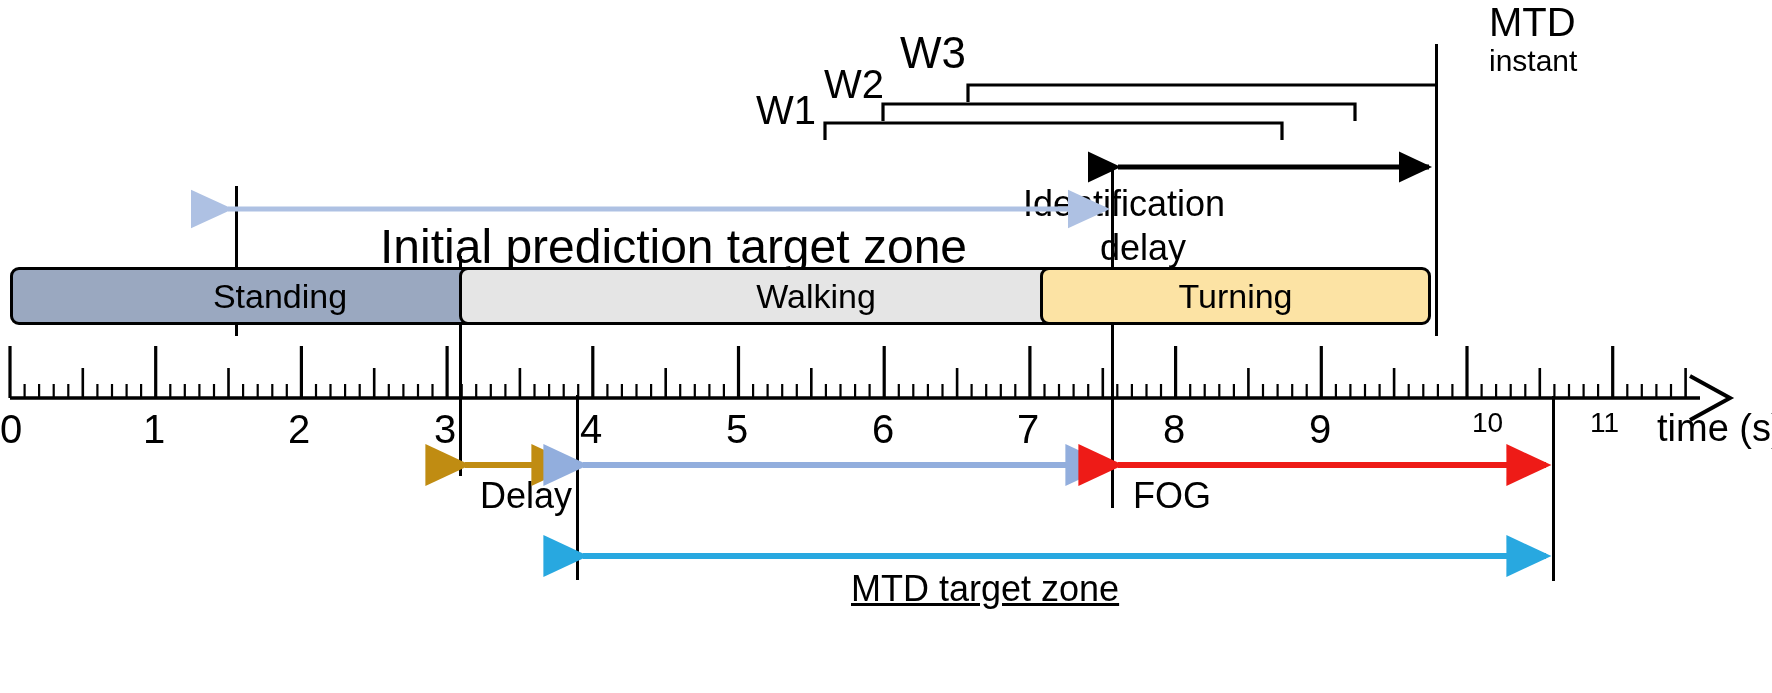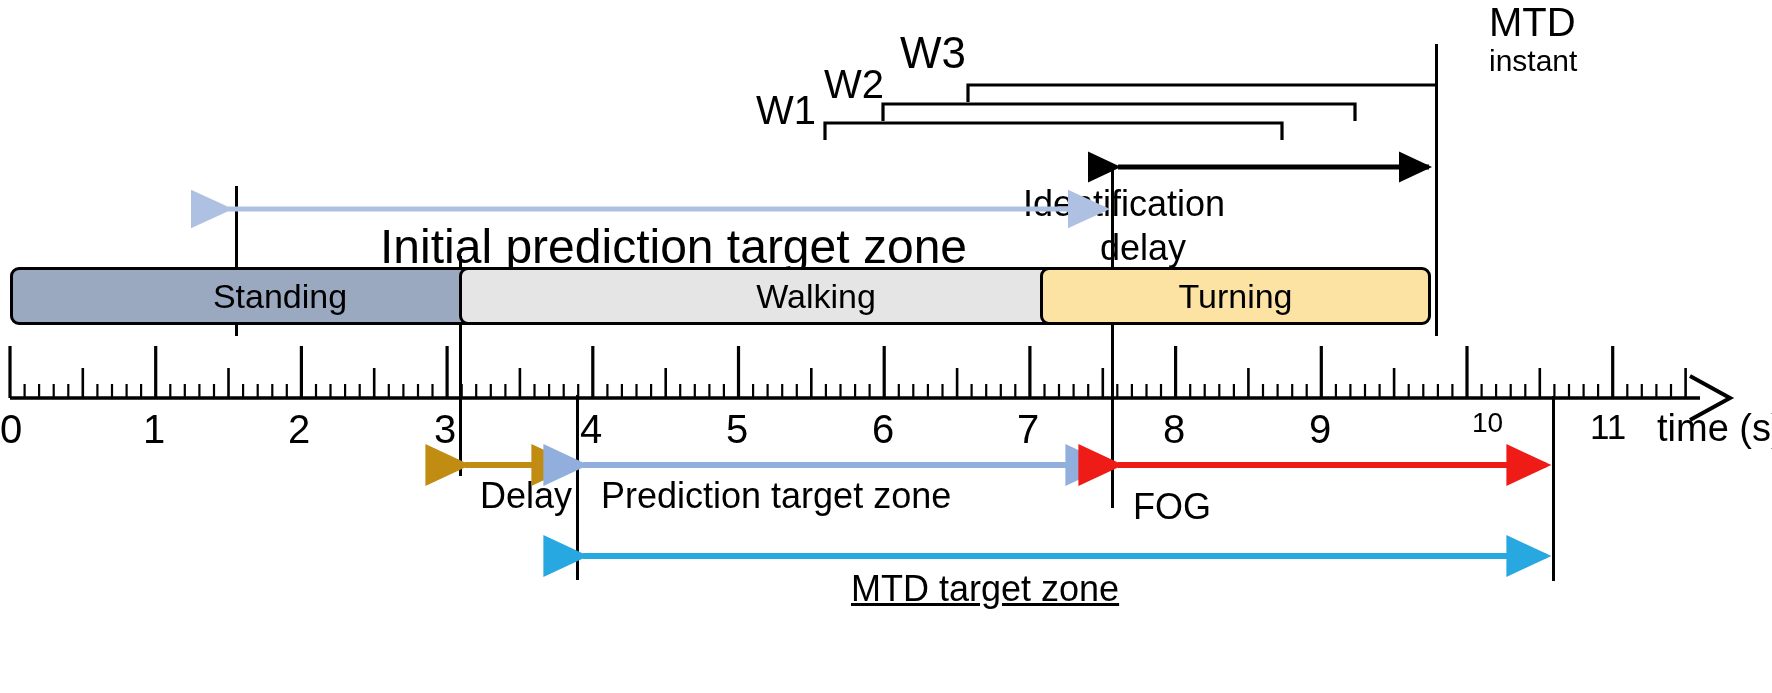--- a/index.html
+++ b/index.html
@@ -50,26 +50,25 @@
   <div class="txt" style="left:143px;top:407px;font-size:40px;">1</div>
   <div class="txt" style="left:288px;top:407px;font-size:40px;">2</div>
   <div class="txt" style="left:434px;top:407px;font-size:40px;">3</div>
   <div class="txt" style="left:580px;top:407px;font-size:40px;">4</div>
   <div class="txt" style="left:726px;top:407px;font-size:40px;">5</div>
   <div class="txt" style="left:872px;top:407px;font-size:40px;">6</div>
   <div class="txt" style="left:1017px;top:407px;font-size:40px;">7</div>
   <div class="txt" style="left:1163px;top:407px;font-size:40px;">8</div>
   <div class="txt" style="left:1309px;top:407px;font-size:40px;">9</div>
   <div class="txt" style="left:1444px;top:407px;font-size:28px;margin-left:28px;">10</div>
-  <div class="txt" style="left:1590px;top:407px;font-size:35px;">11</div>
+  <div class="txt" style="left:1590px;top:407px;font-size:28px;">11</div>
   <div class="txt" style="left:1657px;top:407px;font-size:38px;">time (s)</div>
 
   <div class="txt" style="left:480px;top:475px;font-size:36px;">Delay</div>
-  <div class="txt" style="left:601px;top:475px;font-size:36px;">Prediction target zone</div>
-  <div class="txt" style="left:1133px;top:475px;font-size:36px;margin-top:11px;">FOG</div>
+  <div class="txt" style="left:1133px;top:475px;font-size:36px;">FOG</div>
   <div class="txt" style="left:851px;top:568px;font-size:36px;text-decoration:underline;">MTD target zone</div>
 
   <svg class="ov" viewBox="0 0 1772 693">
     <defs>
       <marker id="ahBlueR" markerWidth="9" markerHeight="9" refX="7.5" refY="4.5" orient="auto">
         <path d="M0,0.6 L8.5,4.5 L0,8.4 z" fill="#aec1e3"></path>
       </marker>
       <marker id="ahBlueL" markerWidth="9" markerHeight="9" refX="7.5" refY="4.5" orient="auto">
         <path d="M0,0.6 L8.5,4.5 L0,8.4 z" fill="#aec1e3"></path>
       </marker>

